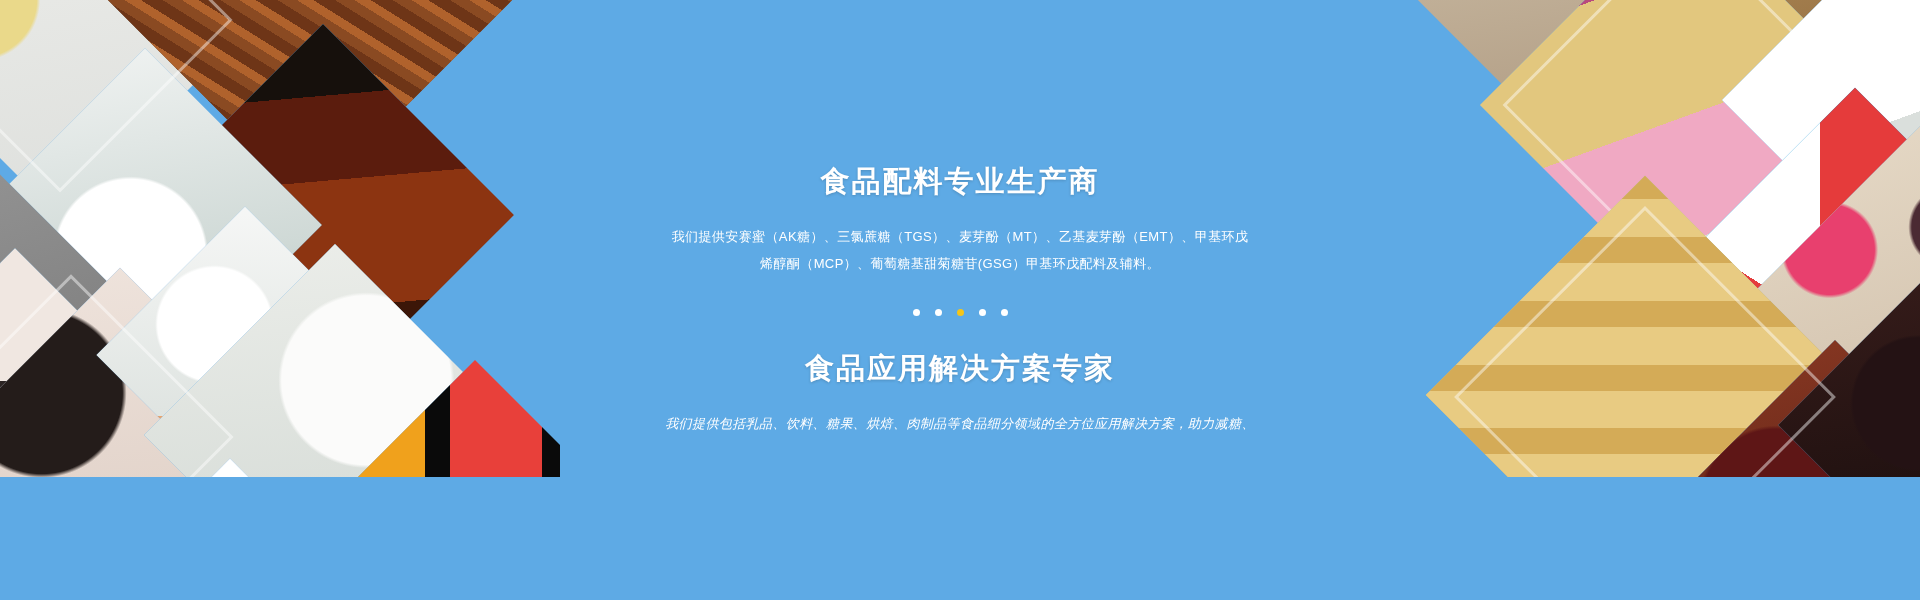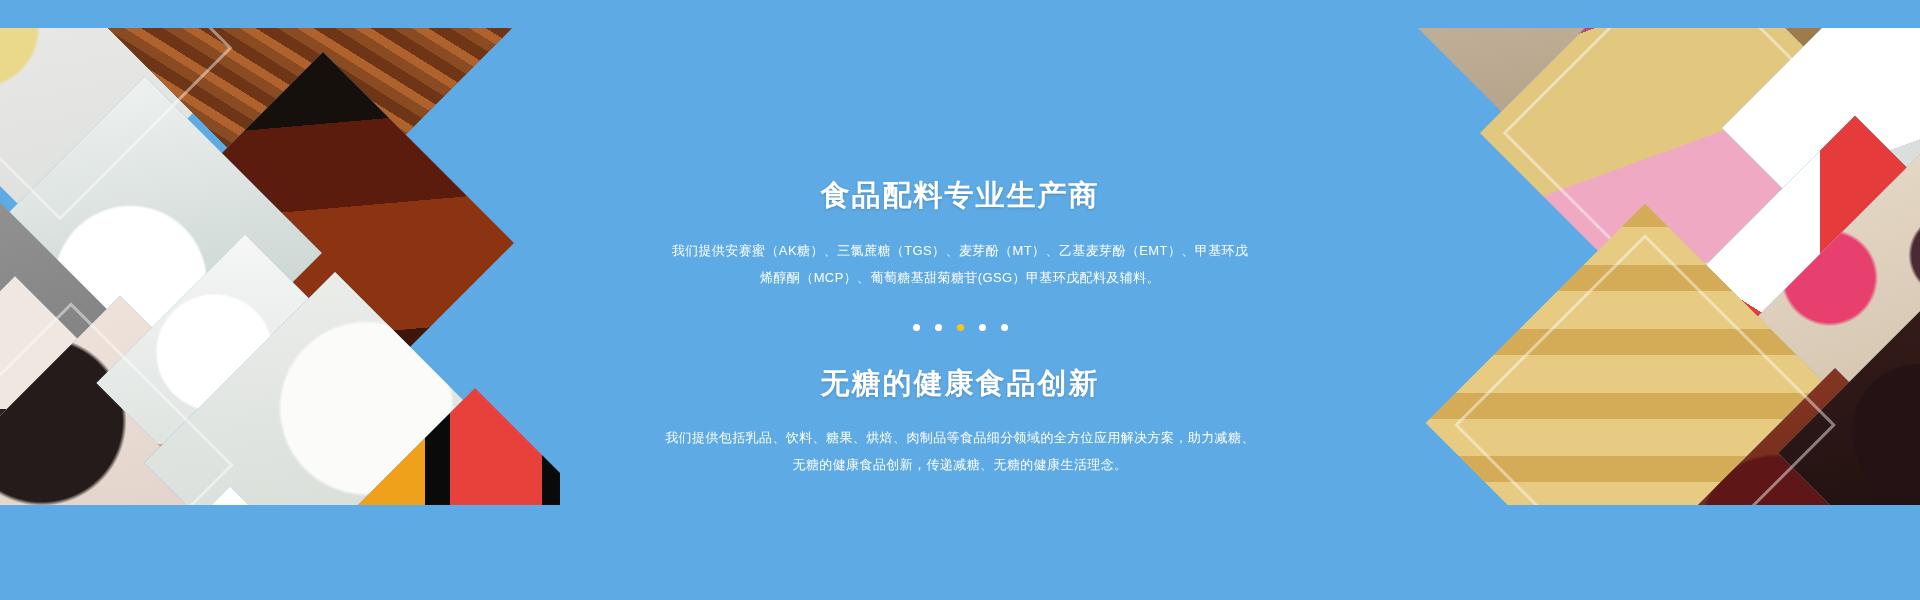--- a/index.html
+++ b/index.html
@@ -8,21 +8,20 @@
     font-family:"Liberation Sans","DejaVu Sans",sans-serif;
     background:#5eaae5;
     position:relative;
   }
 
   #banner {
     position:absolute; inset:0;
     width:1920px; height:477px;
     background:#5eaae5;
     overflow:hidden;
-    margin-top:28px;
   }
 
   
   .mosaic { position:absolute; top:0; height:600px; overflow:hidden; }
   .mosaic.left  { left:0;  width:560px; }
   .mosaic.right { right:0; width:560px; }
 
   .dia {
     position:absolute;
     transform:rotate(45deg);
@@ -132,21 +131,21 @@
 
   .dots {
     display:flex; align-items:center; justify-content:center;
     gap:15px;
     margin:32px 0 30px;
   }
   .dot { width:7px; height:7px; border-radius:50%; background:#ffffff; }
   .dot.accent { background:#f5c518; }
 
   .block2 { margin-top:4px; }
-  .block2 .body-copy { width:800px; }
+  .block2 .body-copy { width:800px;font-style:italic; }
 </style>
 </head>
 <body>
 
 <div id="banner">
 
   <div class="mosaic left">
 
     <div class="dia" style="left:-80px;top:-120px;width:280px;height:280px;">
       <div class="img p-lemonade"></div>
@@ -252,21 +251,20 @@
 
     <div class="dots">
       <span class="dot"></span>
       <span class="dot"></span>
       <span class="dot accent"></span>
       <span class="dot"></span>
       <span class="dot"></span>
     </div>
 
     <div class="block block2">
-      <div class="headline">无糖的健康食品创新</div>
+      <div class="headline">食品应用解决方案专家</div>
       <div class="body-copy">
         <span>我们提供包括乳品、饮料、糖果、烘焙、肉制品等食品细分领域的全方位应用解决方案，助力减糖、</span><br>
-        <span>无糖的健康食品创新，传递减糖、无糖的健康生活理念。</span>
       </div>
     </div>
 
   </div>
 </div>
 
 </body></html>

